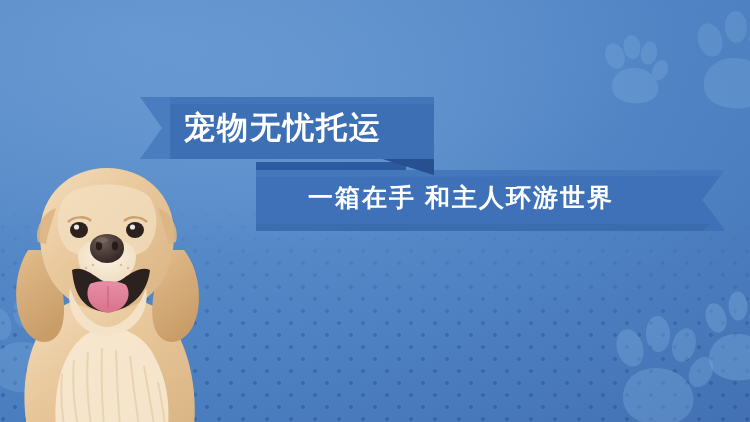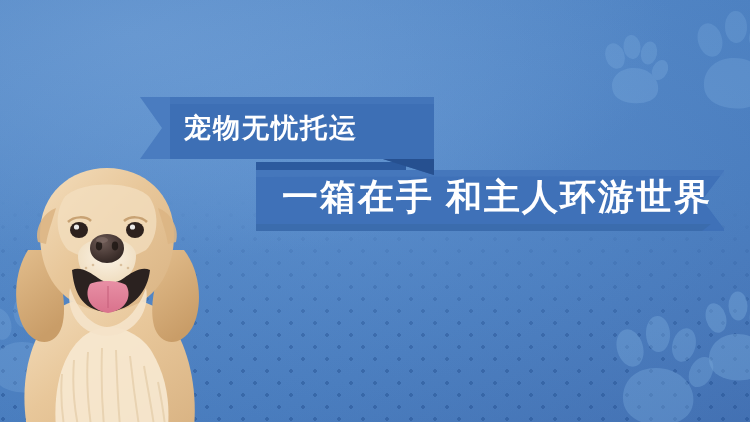--- a/index.html
+++ b/index.html
@@ -45,27 +45,27 @@
     display:flex;align-items:center;
     color:#ffffff;
     font-weight:700;
     letter-spacing:2px;
     white-space:nowrap;
   }
 
   #ribbon-top{left:140px;top:95px;width:294px;height:66px;}
   #ribbon-top .ribbon-text{
     padding-left:44px;
-    font-size:27px;
+    font-size:31px;
     box-sizing:border-box;
   }
   #ribbon-bottom{left:256px;top:162px;width:468px;height:70px;}
   #ribbon-bottom .ribbon-text{
-    padding-left:26px;
-    font-size:36px;
+    padding-left:52px;
+    font-size:25px;
     box-sizing:border-box;
   }
 
   
   #dog-photo{
     position:absolute;left:-6px;top:138px;width:230px;height:290px;
   }
   #dog-photo svg{display:block;width:100%;height:100%;}
 </style>
 </head>

